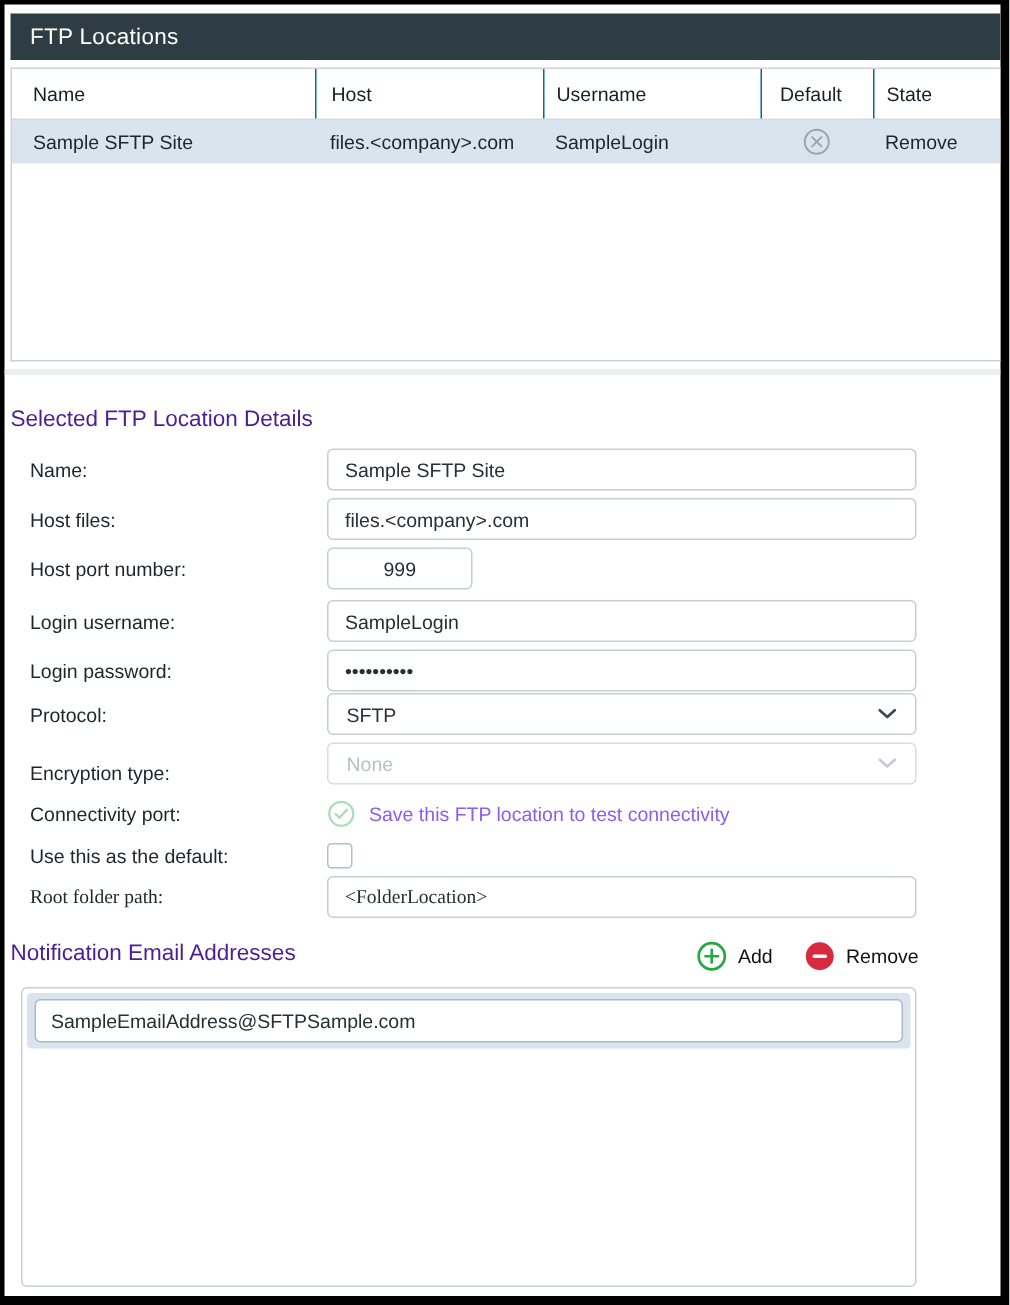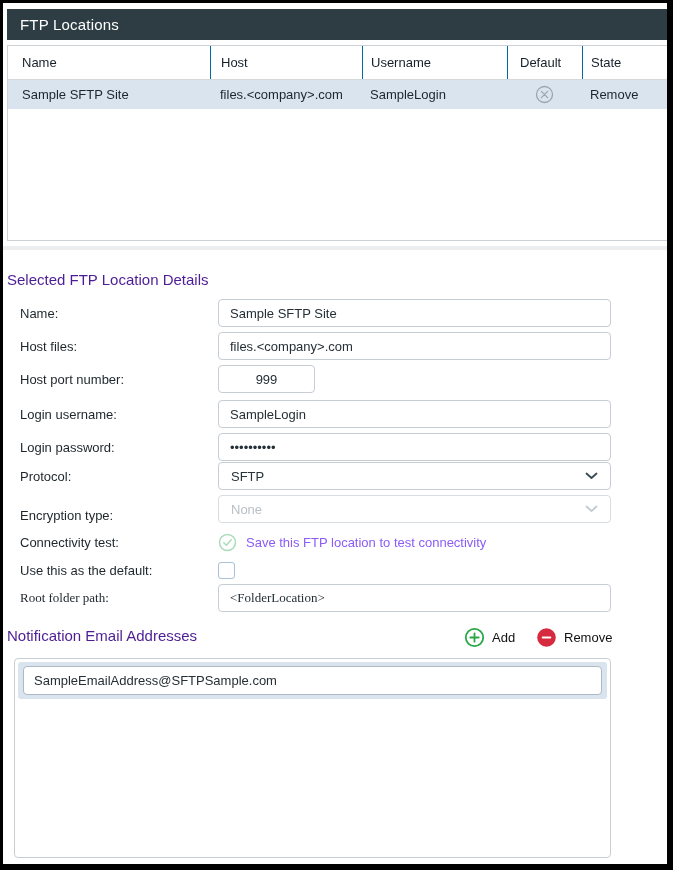--- a/index.html
+++ b/index.html
@@ -137,21 +137,21 @@
       <span>None</span>
       <span class="icon">
         <svg width="13" height="8" viewBox="0 0 13 8">
             <path d="M1.5 1.5 L6.5 6 L11.5 1.5" fill="none" stroke="#c3cad1" stroke-width="1.8" stroke-linecap="round" stroke-linejoin="round"></path>
           </svg>
       </span>
     </div>
   </div>
 
   <div class="frow" style="top:525px;">
-    <div class="flabel">Connectivity test:</div>
+    <div class="flabel">Connectivity port:</div>
     <div class="hint-row">
       <span class="icon">
         <svg width="19" height="19" viewBox="0 0 19 19">
           <circle cx="9.5" cy="9.5" r="8" fill="none" stroke="#a9dcb8" stroke-width="1.5"></circle>
           <path d="M5.8 9.8 L8.4 12.2 L13.2 6.8" fill="none" stroke="#a9dcb8" stroke-width="1.5" stroke-linecap="round" stroke-linejoin="round"></path>
         </svg>
       </span>
       <span>Save this FTP location to test connectivity</span>
     </div>
   </div>

